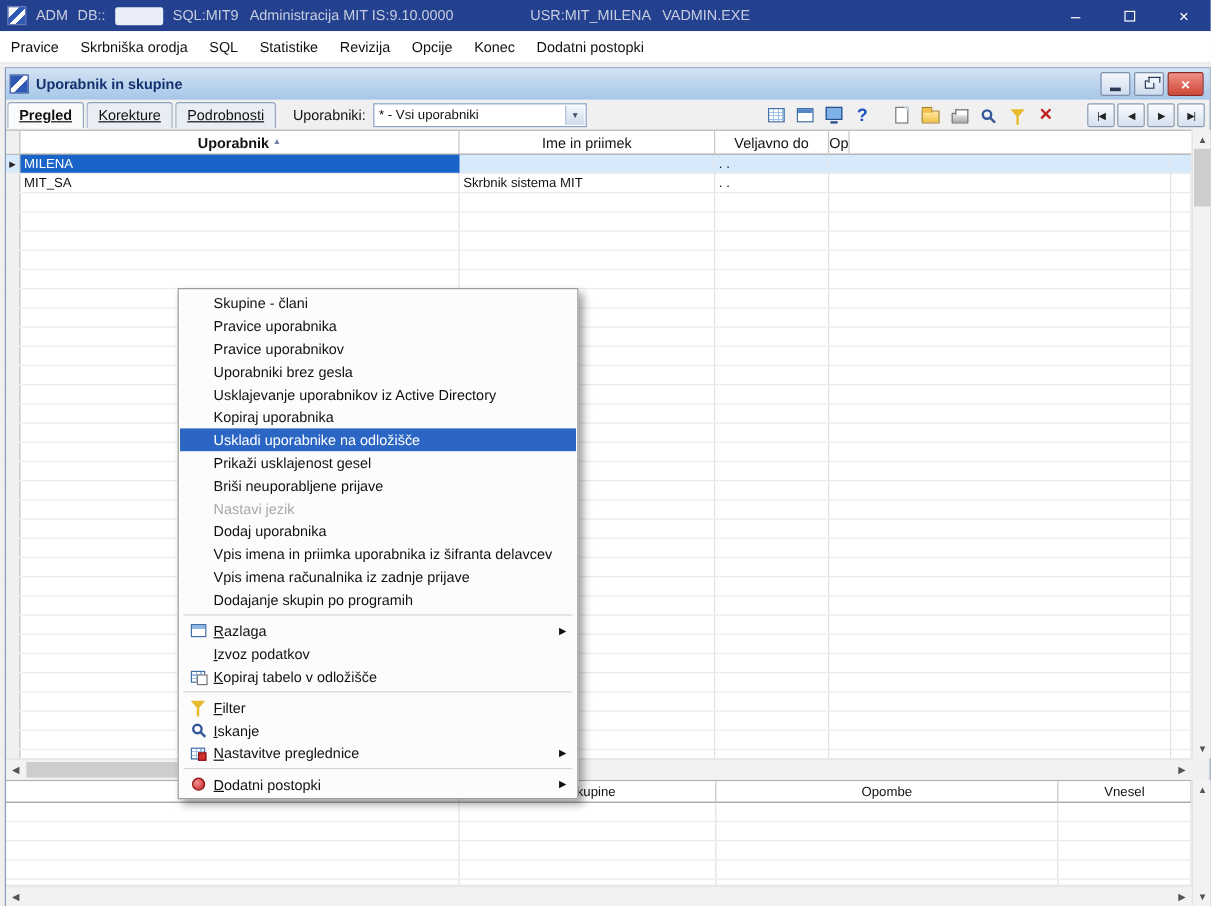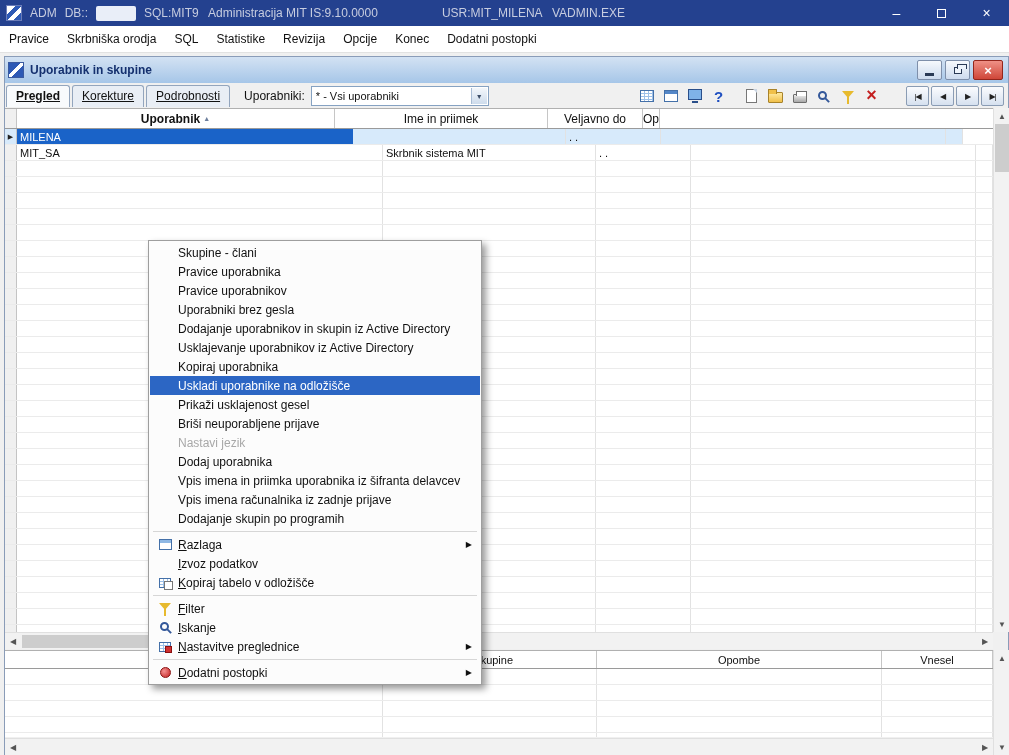--- a/index.html
+++ b/index.html
@@ -203,38 +203,38 @@
       <span class="navbtn">|◀</span>
       <span class="navbtn">◀</span>
       <span class="navbtn">▶</span>
       <span class="navbtn">▶|</span>
     </div>
 </div>
 
 <div class="maingrid">
   <div class="ghead" id="ghead">
       <span class="hc gutter" style="width: 12px;"></span>
-      <span class="hc" style="width: 318px;">
+      <span class="hc" style="width: 366px;">
         <span style="font-weight: bold;">Uporabnik</span>
         <span class="sort-arrow">▲</span>
       </span>
       <span class="hc" style="width: 213px;">
         <span>Ime in priimek</span>
       </span>
       <span class="hc" style="width: 95px;">
         <span>Veljavno do</span>
       </span>
       <span class="hc" style="width: 17px;">
         <span>Op</span>
       </span>
     </div>
   <div id="gbody">
       <div class="grow selected">
         <span class="gc gutter" style="width: 12px;">▶</span>
-        <span class="gc c1" style="width: 336px;">MILENA</span>
+        <span class="gc c1" style="width: 366px;">MILENA</span>
         <span class="gc c2" style="width: 213px;"></span>
         <span class="gc c3" style="width: 95px;">. .</span>
         <span class="gc c4" style="width: 285px;"></span>
         <span class="gc c5" style="width: 17px;"></span>
       </div>
       <div class="grow">
         <span class="gc gutter" style="width: 12px;"></span>
         <span class="gc c1" style="width: 366px;">MIT_SA</span>
         <span class="gc c2" style="width: 213px;">Skrbnik sistema MIT</span>
         <span class="gc c3" style="width: 95px;">. .</span>
@@ -558,23 +558,20 @@
     <div class="mi">
       <span>Pravice uporabnika</span>
     </div>
     <div class="mi">
       <span>Pravice uporabnikov</span>
     </div>
     <div class="mi">
       <span>Uporabniki brez gesla</span>
     </div>
     <div class="mi">
-      <span>Dodajanje uporabnikov in skupin iz Active Directory</span>
-    </div>
-    <div class="mi">
       <span>Usklajevanje uporabnikov iz Active Directory</span>
     </div>
     <div class="mi">
       <span>Kopiraj uporabnika</span>
     </div>
     <div class="mi hl">
       <span>Uskladi uporabnike na odložišče</span>
     </div>
     <div class="mi">
       <span>Prikaži usklajenost gesel</span>

